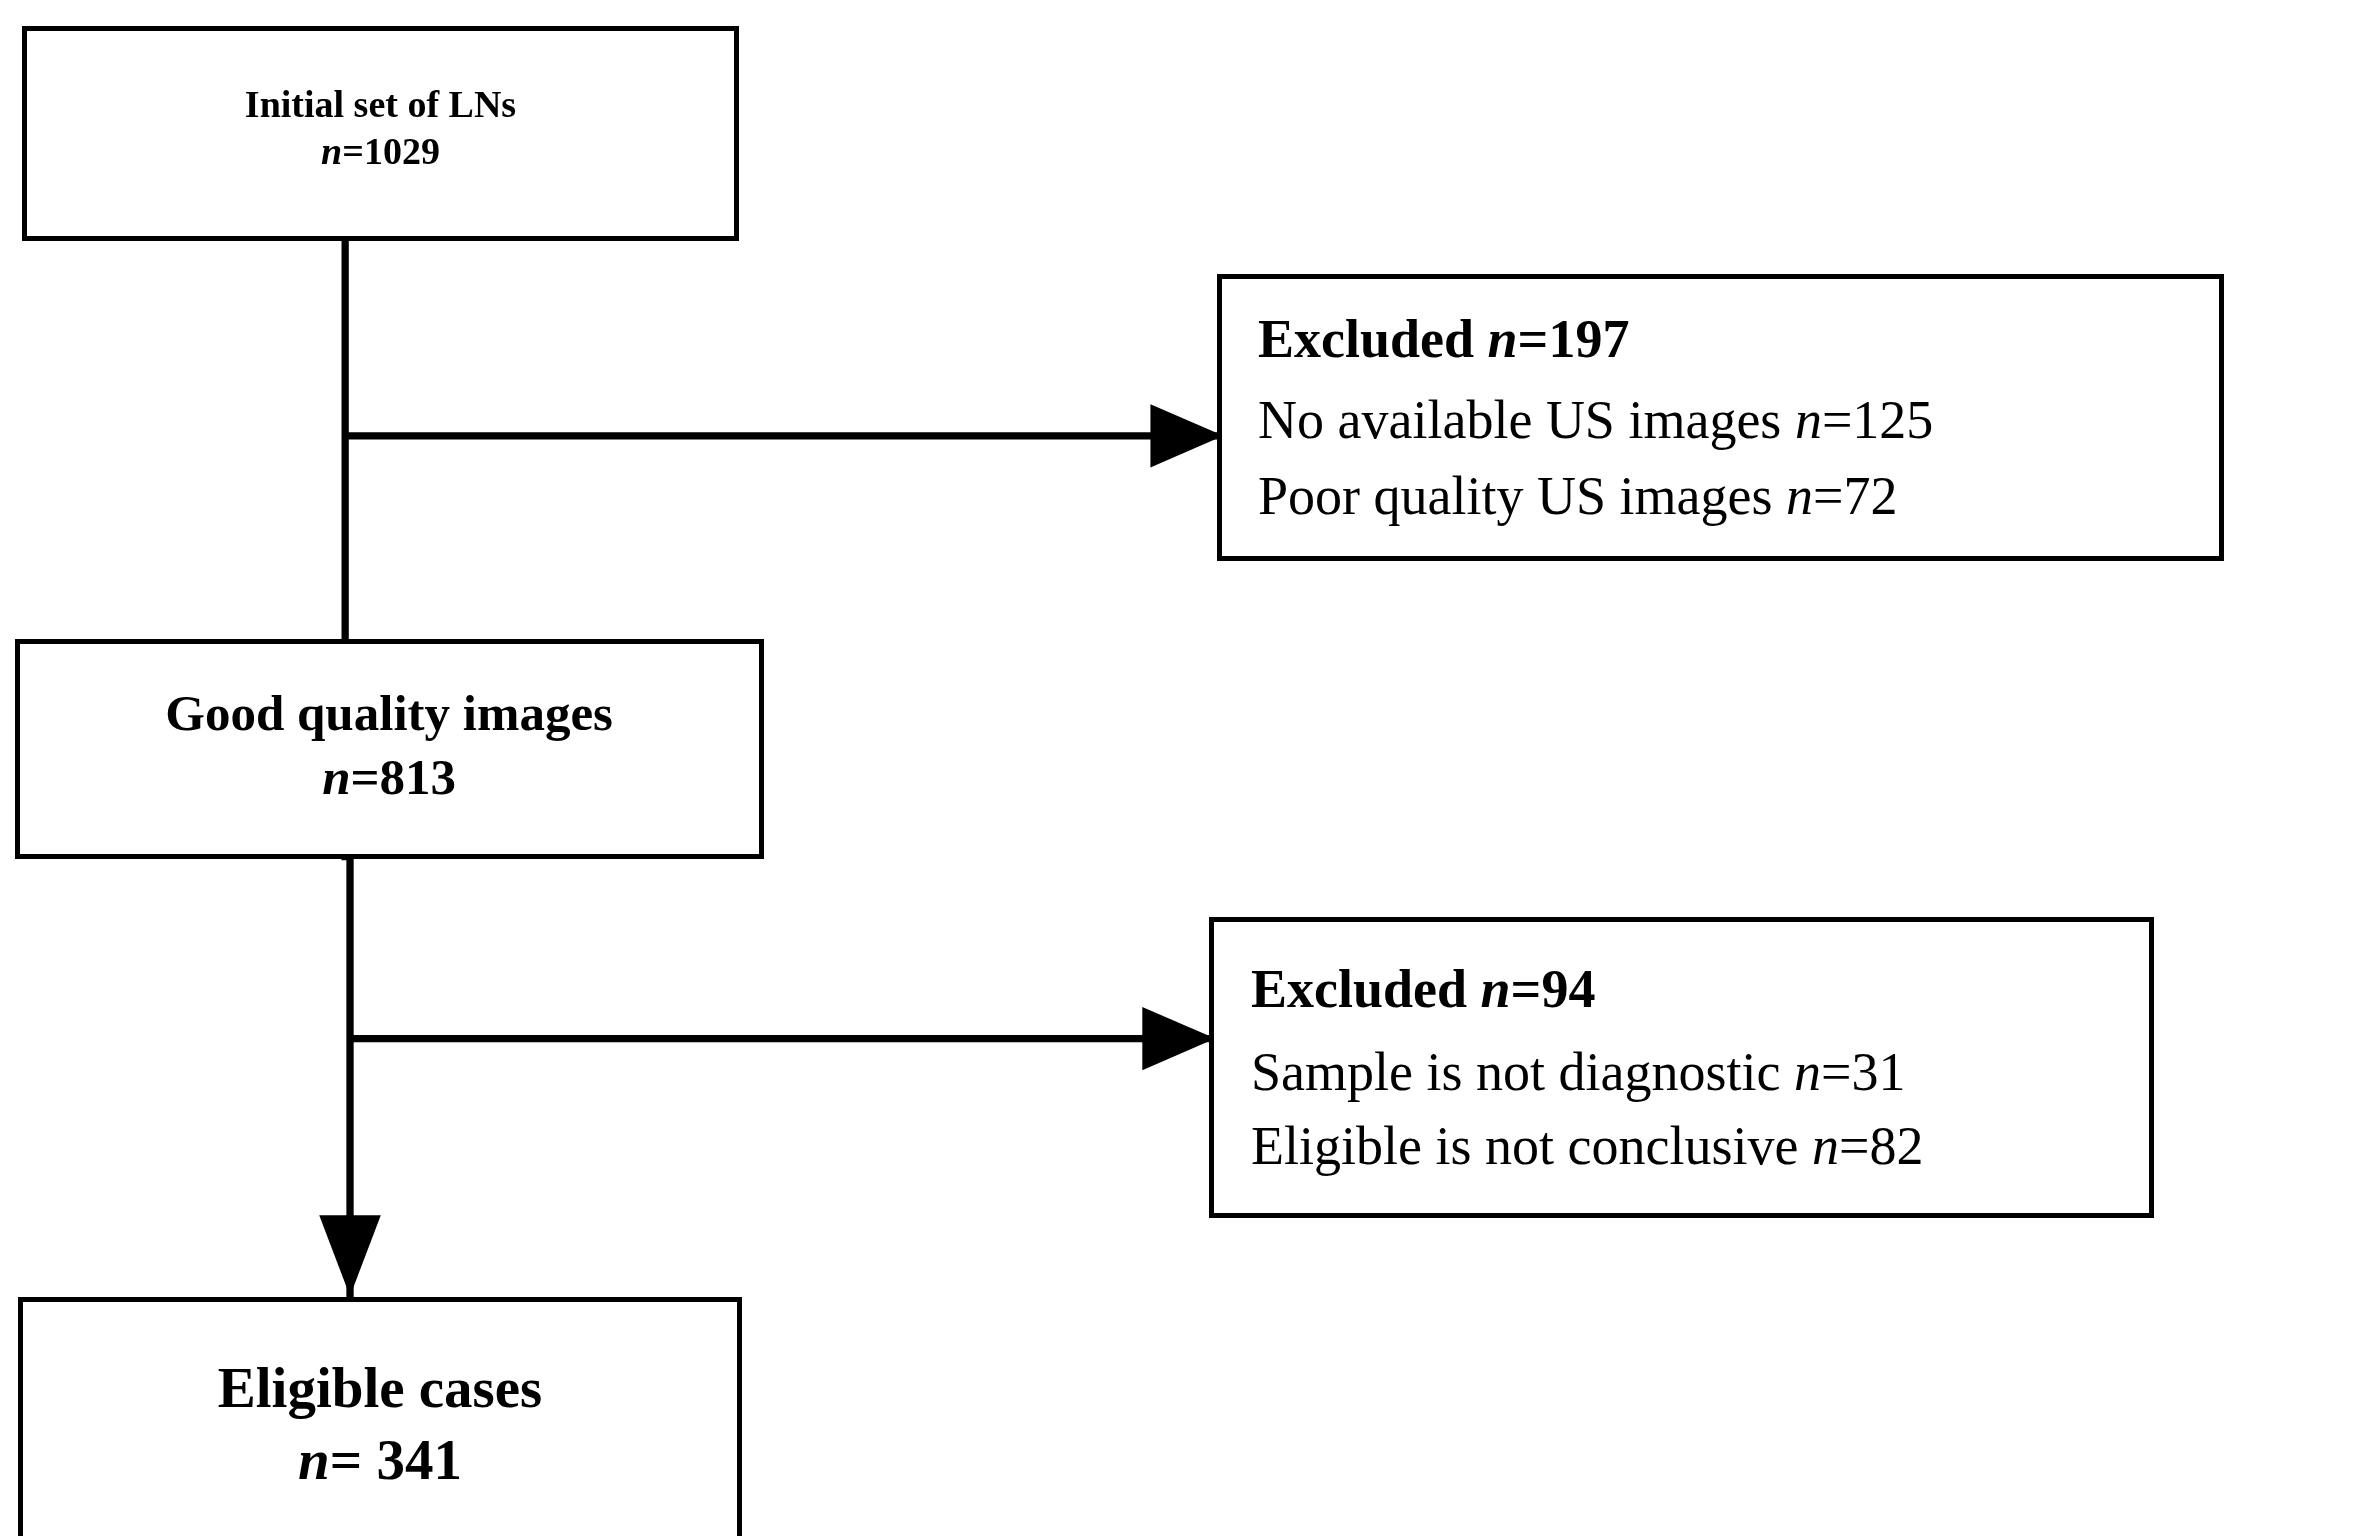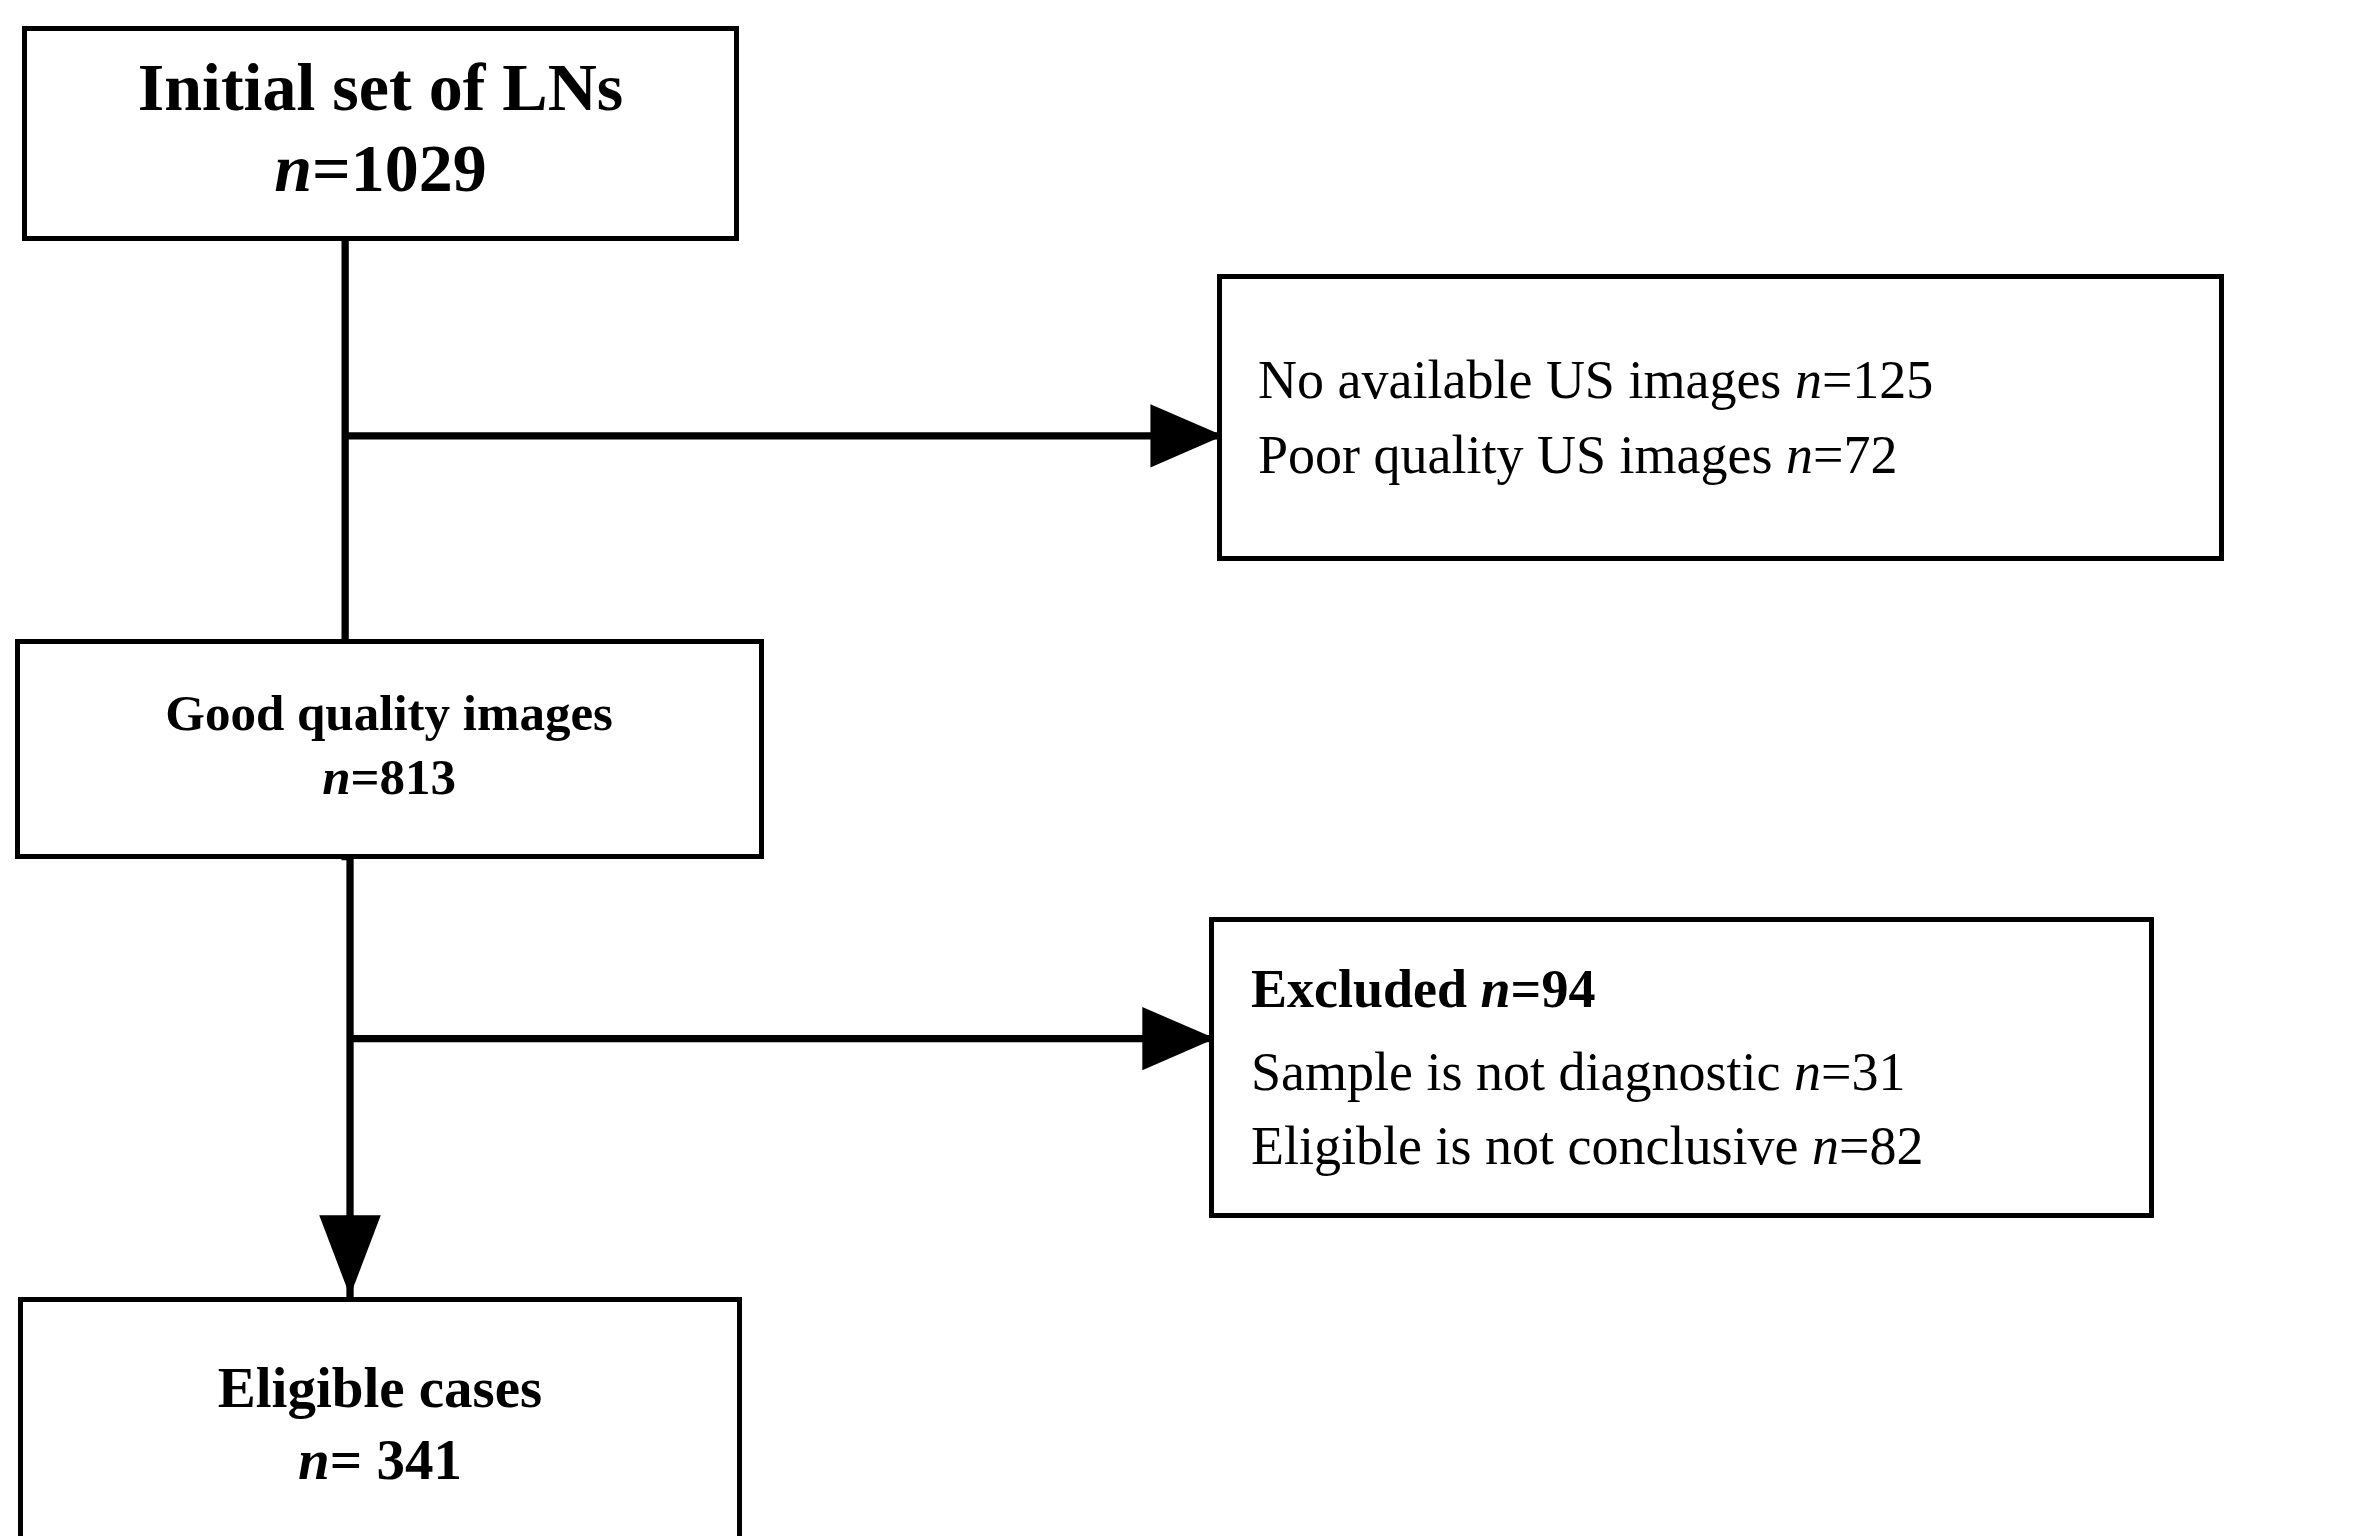--- a/index.html
+++ b/index.html
@@ -44,21 +44,21 @@
     font-style: italic;
     font-family: "Liberation Serif", "DejaVu Serif", serif;
   }
 
   
   #node-initial {
     left: 22px;  top: 26px;
     width: 717px; height: 215px;
     padding: 0 0 11.3px 0;
   }
-  #node-initial .node-line { font-size: 68px; }
+  #node-initial .node-line { font-size: 38px; }
   #node-initial .line-1 { margin-bottom: 4.9px; }
 
   
   #node-excluded-1 {
     left: 1217px; top: 274px;
     width: 1007px; height: 287px;
     padding: 11.3px 0 11.3px 36px;
   }
   #node-excluded-1 .node-line { font-size: 54px; }
   #node-excluded-1 .line-1 { margin-bottom: 21px; }
@@ -128,20 +128,21 @@
       <polygon points="1500,1282 1410,1321 1410,1243" fill="#000000"></polygon>
     </g>
   </svg>
 
   <div class="node center" id="node-initial">
     <div class="node-line bold line-1">Initial set of LNs</div>
     <div class="node-line bold line-2"><span class="n-italic">n</span><span>=1029</span></div>
   </div>
 
   <div class="node left" id="node-excluded-1">
+    <div class="node-line bold line-1"><span>Excluded </span><span class="n-italic">n</span><span>=197</span></div>
 
     <div class="node-line plain line-2"><span>No available US images </span><span class="n-italic">n</span><span>=125</span></div>
 
     <div class="node-line plain line-3"><span>Poor quality US images </span><span class="n-italic">n</span><span>=72</span></div>
   </div>
 
   <div class="node center" id="node-good">
     <div class="node-line bold line-1">Good quality images</div>
     <div class="node-line bold line-2"><span class="n-italic">n</span><span>=813</span></div>
   </div>

